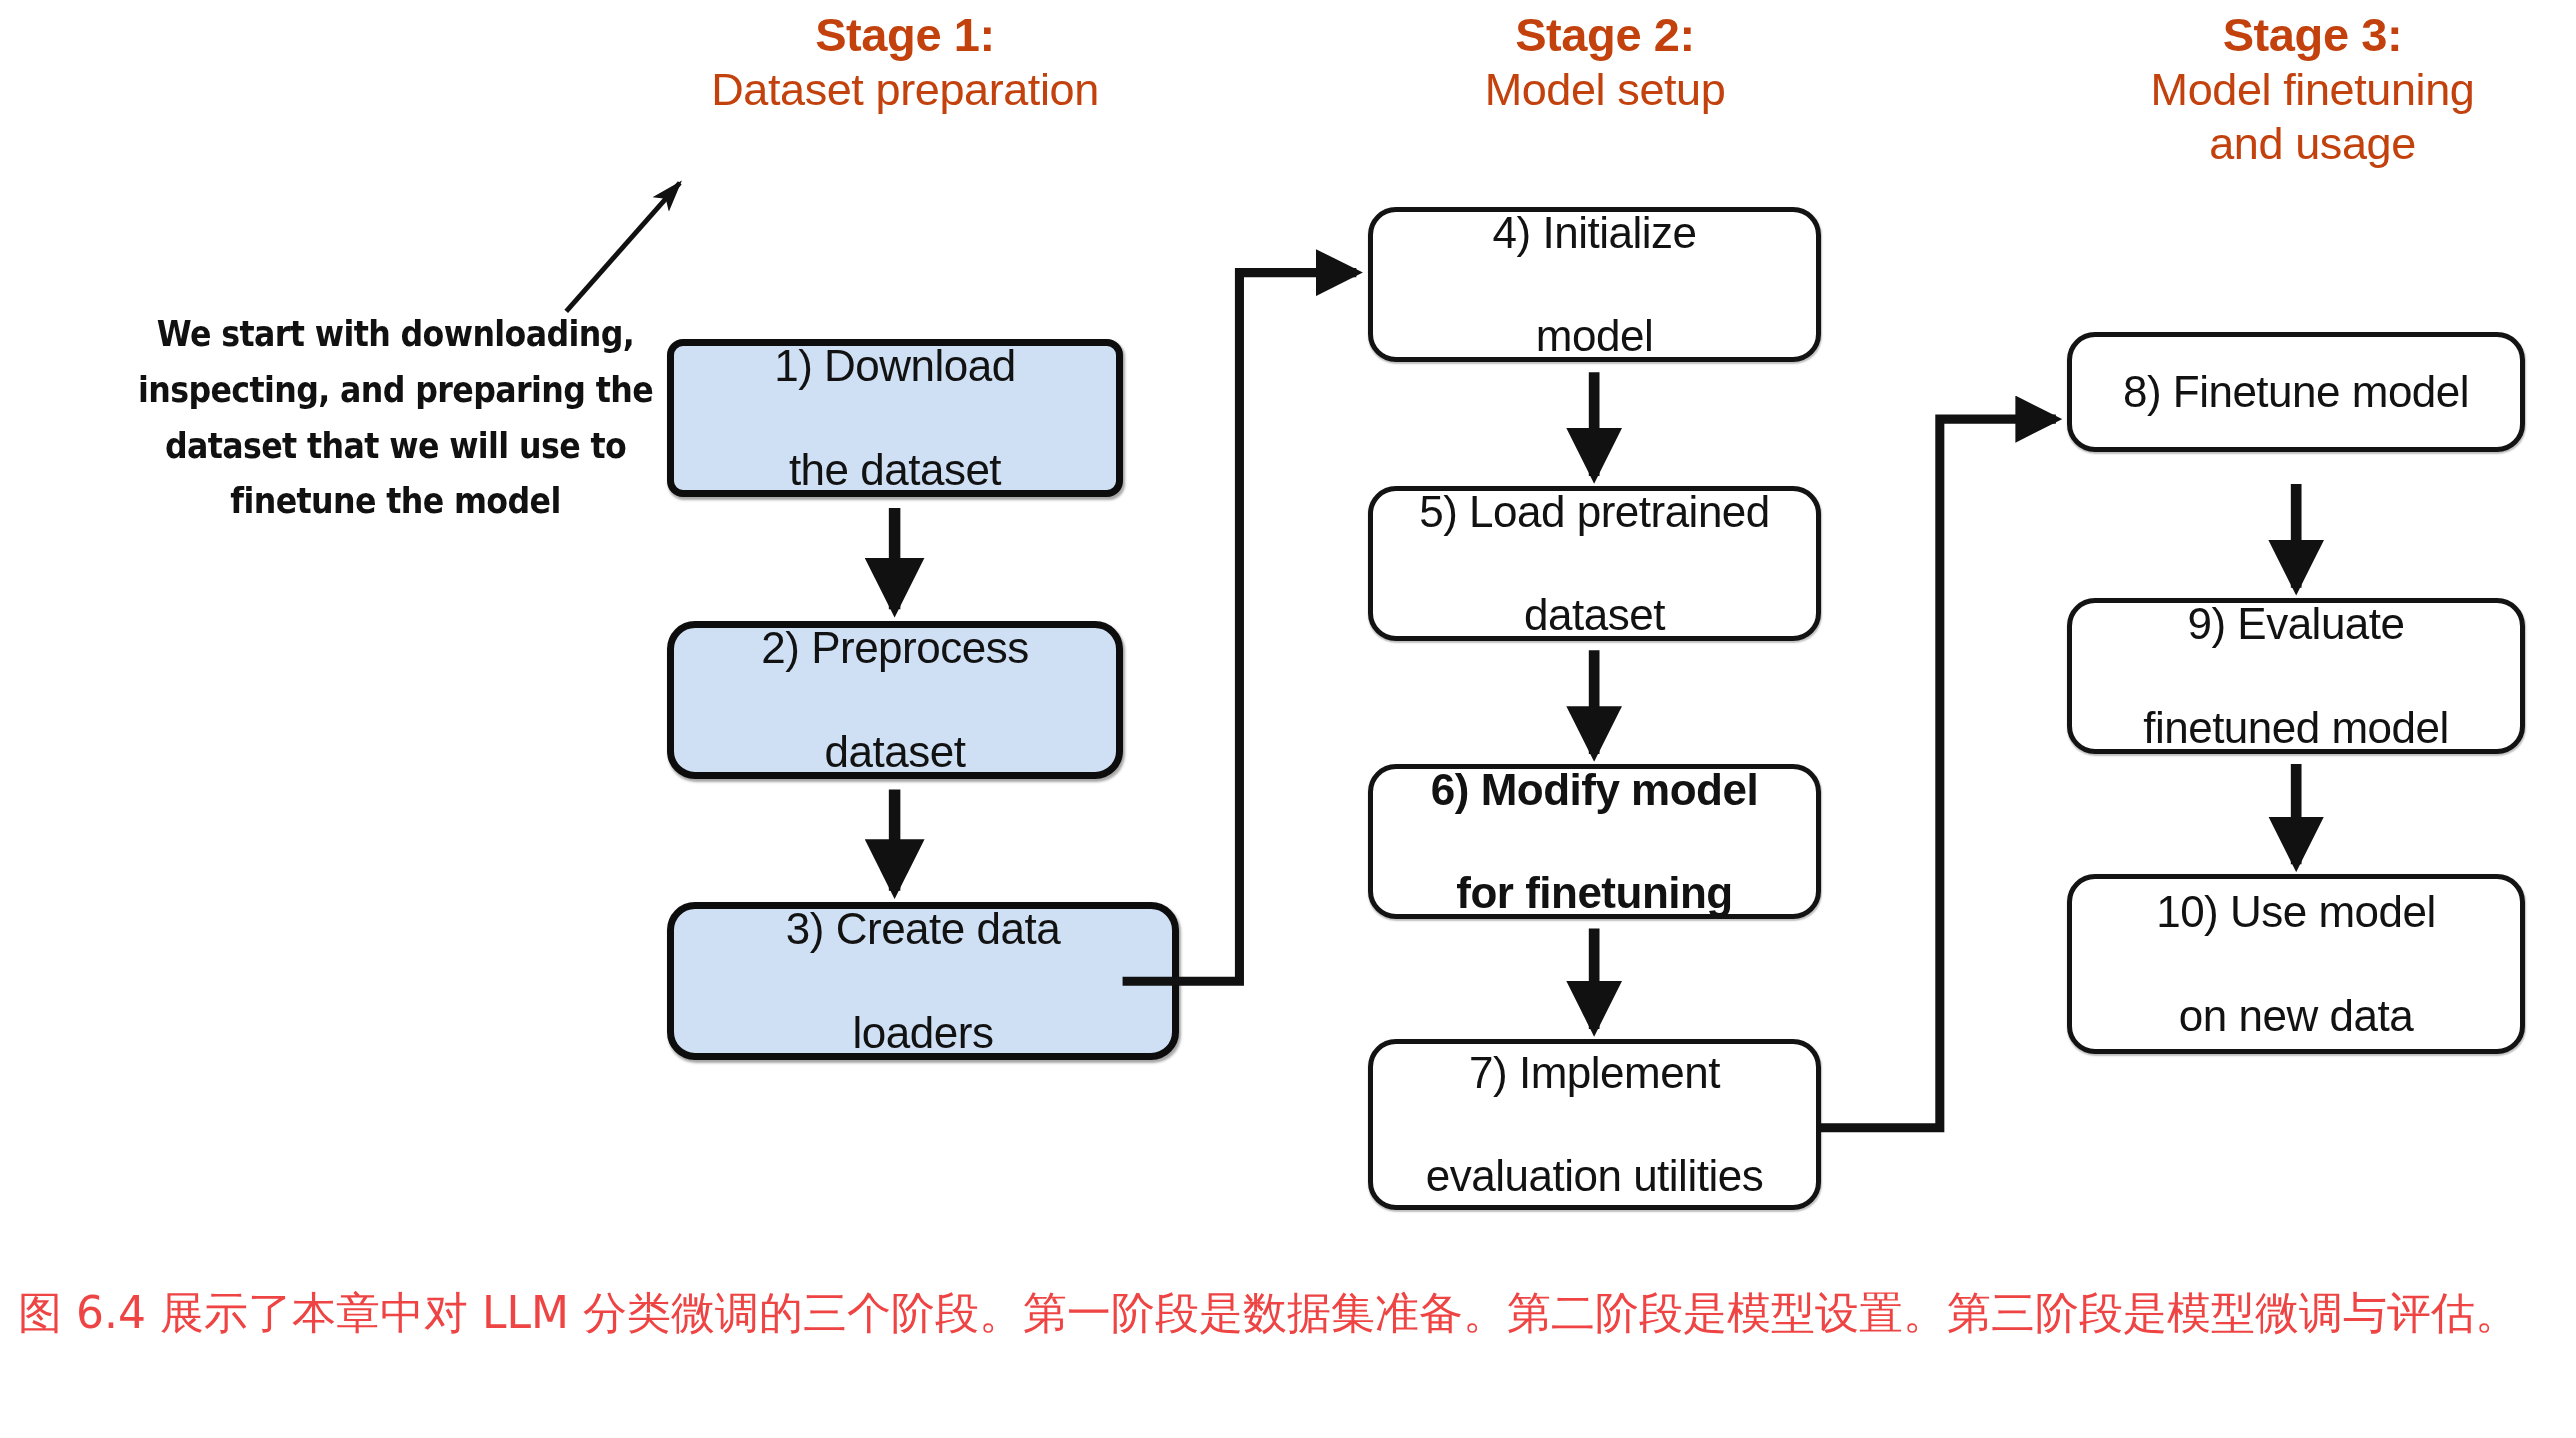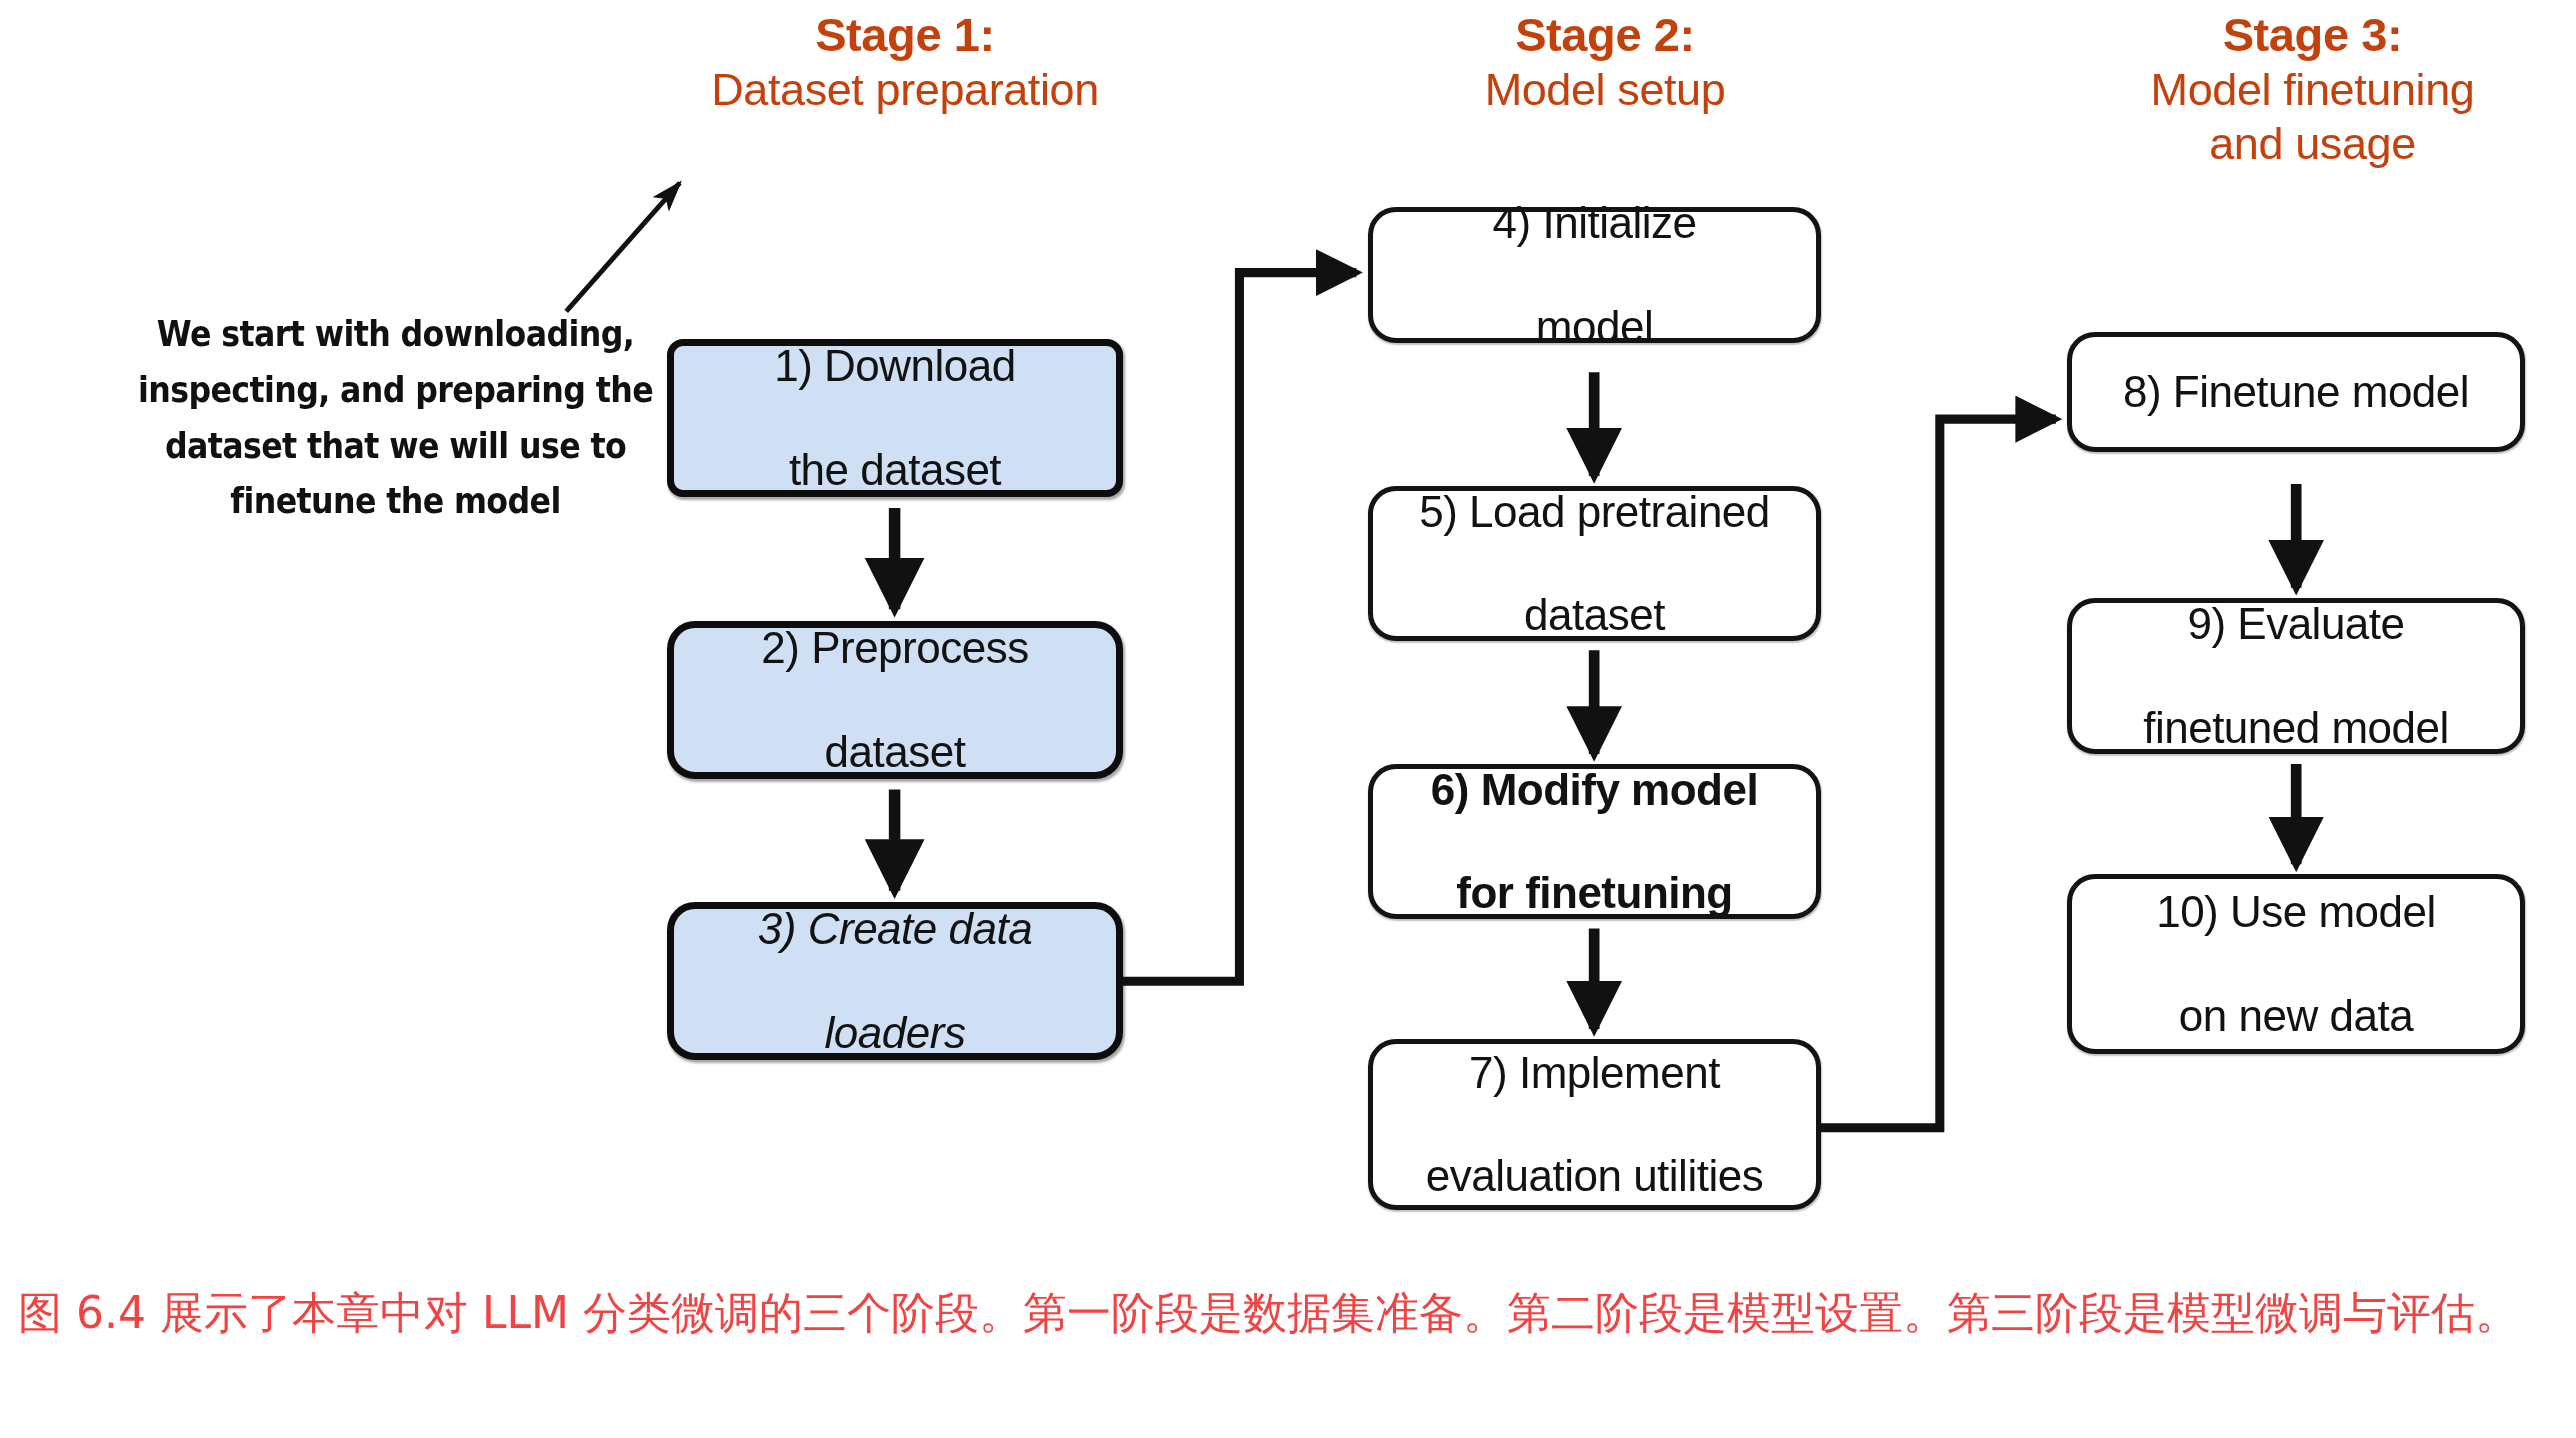--- a/index.html
+++ b/index.html
@@ -87,24 +87,24 @@
     background: #ffffff;
     border: 5px solid #131313;
     border-radius: 28px;
     box-shadow: 0.8px 1.6px 1.6px rgba(0,0,0,0.25);
   }
   .flow-box span { display: block; padding: 0 11.5px; }
 
   
   #box-1 { left: 667px; top: 339px;  width: 456px; height: 158px; border-radius: 16px; }
   #box-2 { left: 667px; top: 621px;  width: 456px; height: 158px; }
-  #box-3 { left: 667px; top: 902px; width: 456px; height: 158px; font-style: italic; }
-
-  
-  #box-4 { left: 1368px; top: 207px;  width: 453px; height: 136px; }
+  #box-3 { left: 667px; top: 902px; width: 512px; height: 158px; }
+
+  
+  #box-4 { left: 1368px; top: 207px;  width: 453px; height: 155px; }
   #box-5 { left: 1368px; top: 486px;  width: 453px; height: 155px; }
   #box-6 { left: 1368px; top: 764px;  width: 453px; height: 155px; font-weight: bold; }
   #box-7 { left: 1368px; top: 1039px; width: 453px; height: 171px; }
 
   
   #box-8  { left: 2067px; top: 332px;  width: 458px; height: 120px; }
   #box-9  { left: 2067px; top: 598px;  width: 458px; height: 156px; }
   #box-10 { left: 2067px; top: 874px; width: 458px; height: 180px; }
 
   

